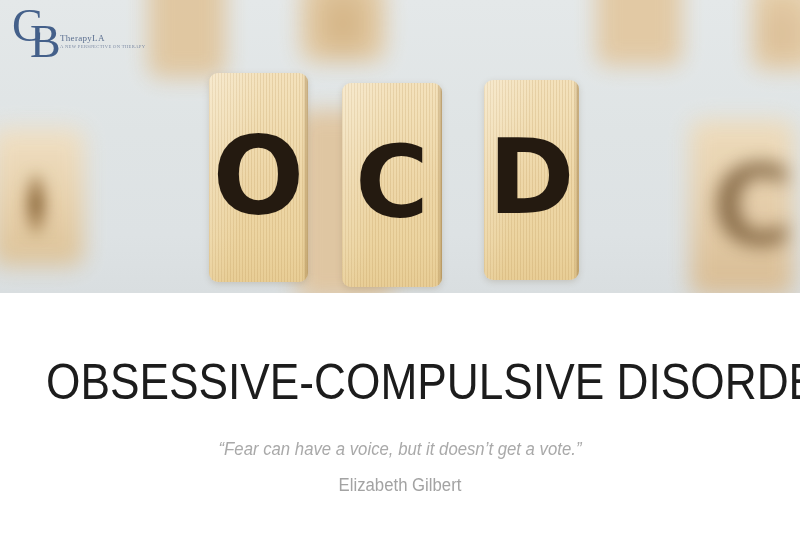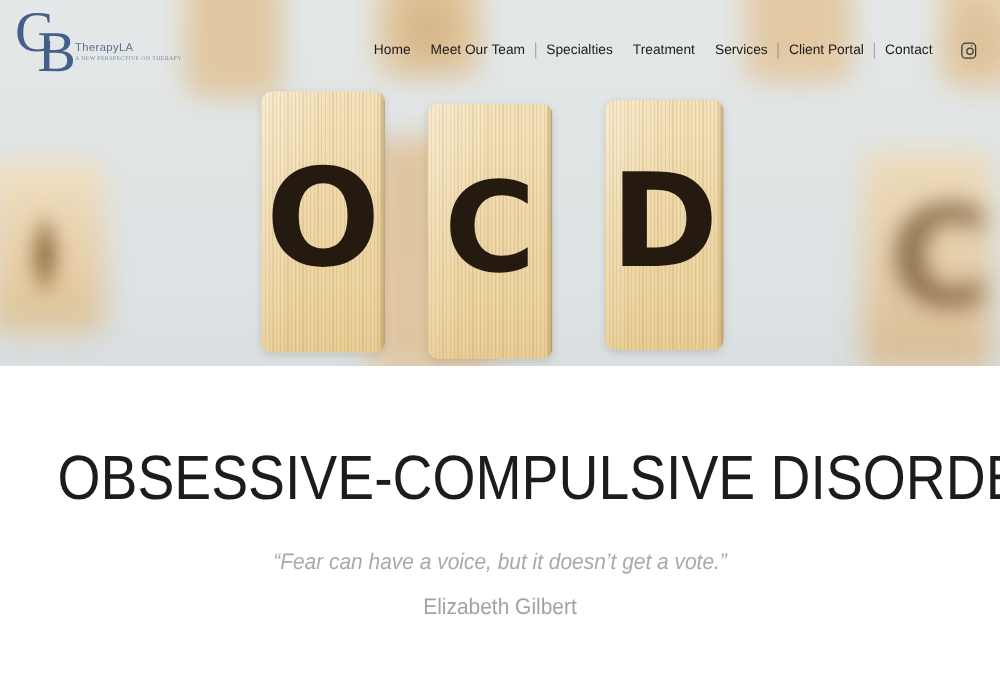--- a/index.html
+++ b/index.html
@@ -175,21 +175,21 @@
     position: absolute;
     left: 18px; top: 16px;
     font-family: "Liberation Serif", serif;
     font-size: 46px;
     line-height: 46px;
     color: #44608a;
   }
   .logo-name {
     position: absolute;
     left: 52px; top: 28px;
-    font-family: Liberation Sans, sans-serif;
+    font-family: Liberation Serif, serif;
     font-size: 9px;
     line-height: 10px;
     letter-spacing: .3px;
     color: #5b6f90;
     white-space: nowrap;
   }
   .logo-tagline {
     position: absolute;
     left: 52px; top: 39px;
     font-family: "Liberation Serif", serif;
@@ -343,43 +343,20 @@
 
       <div id="logo">
         <span class="logo-mark">
           <span>C</span>
           <span class="lm-b">B</span>
         </span>
         <span class="logo-name">TherapyLA</span>
         <span class="logo-tagline">A NEW PERSPECTIVE ON THERAPY</span>
       </div>
 
-      <nav id="nav">
-
-        <a class="nav-item">Home</a>
-
-        <a class="nav-item">Meet Our Team</a>
-        <span class="nav-sep"></span>
-
-        <a class="nav-item">Specialties</a>
-
-        <a class="nav-item">Treatment</a>
-
-        <a class="nav-item">Services</a>
-        <span class="nav-sep"></span>
-
-        <a class="nav-item">Client Portal</a>
-        <span class="nav-sep"></span>
-
-        <a class="nav-item">Contact</a>
-
-        <span id="ig-wrap">
-          <span class="ig-icon"></span>
-        </span>
-      </nav>
     </div>
   </div>
 
   <div id="content">
 
     <h1 id="page-title">OBSESSIVE-COMPULSIVE DISORDER</h1>
 
     <p id="quote">“Fear can have a voice, but it doesn’t get a vote.”</p>
 
     <p id="quote-author">Elizabeth Gilbert</p>

